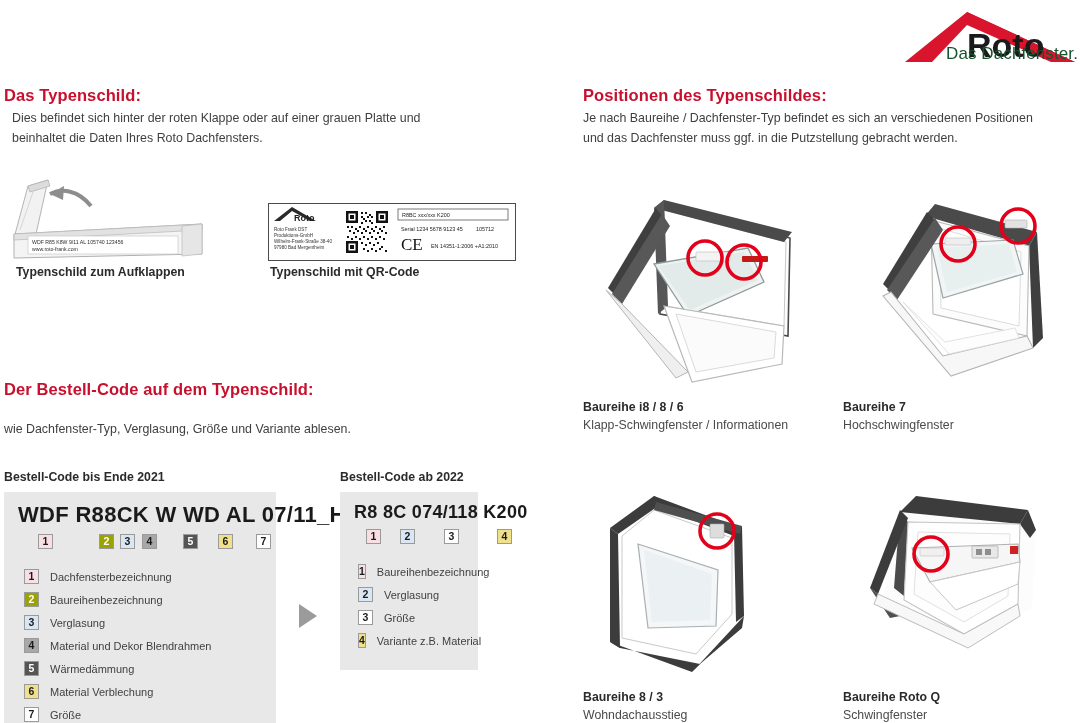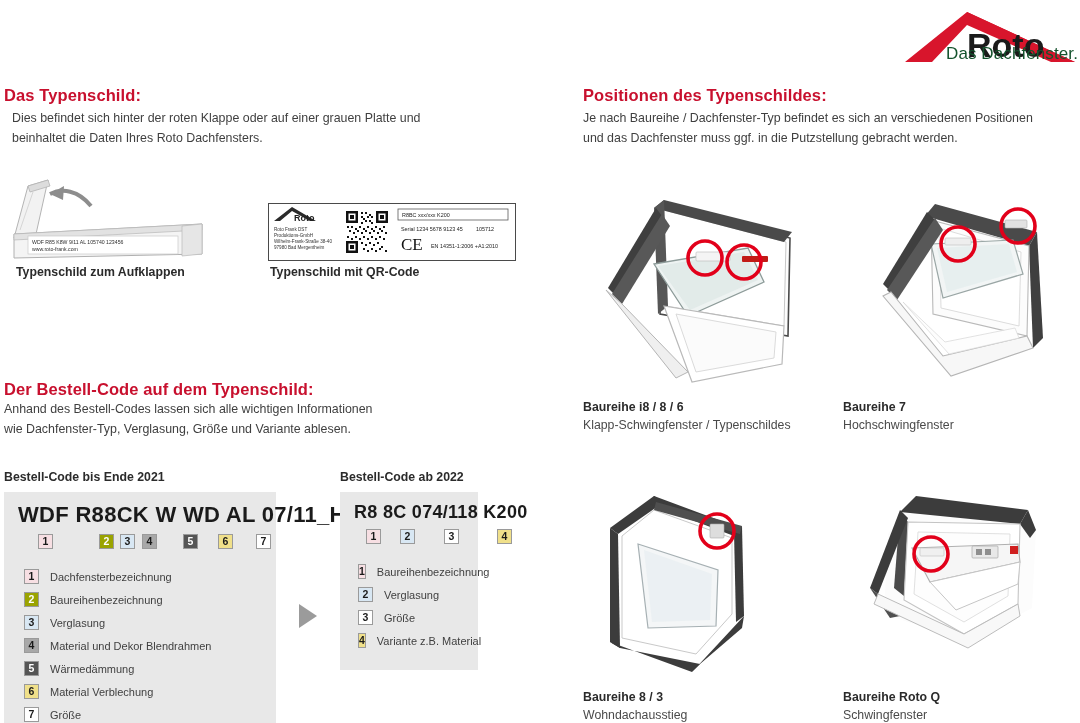--- a/index.html
+++ b/index.html
@@ -190,21 +190,21 @@
       <text x="133" y="47" font-family="Liberation Serif, serif" font-size="17" fill="#111">CE</text>
       <text x="163" y="45" font-family="Liberation Sans, sans-serif" font-size="5.4" fill="#222">EN 14351-1:2006 +A1:2010</text>
     </svg>
   </div>
 
   <div class="cap-bold" style="left:4px;top:265px;margin-left:12px;">Typenschild zum Aufklappen</div>
   <div class="cap-bold" style="left:270px;top:265px;">Typenschild mit QR-Code</div>
 
   <div class="h-red" style="left:4px;top:380px;text-align:center;">Der Bestell-Code auf dem Typenschild:</div>
   <div class="body-txt" style="left:4px;top:399px;width:450px;">
-    <span>Anhand des Bestell-Codes lassen sich alle wichtigen Informationen</span><br>
+    <br>
     <span>wie Dachfenster-Typ, Verglasung, Größe und Variante ablesen.</span>
   </div>
 
   <div class="cap-bold" style="left:4px;top:470px;">Bestell-Code bis Ende 2021</div>
   <div class="cap-bold" style="left:340px;top:470px;">Bestell-Code ab 2022</div>
 
   <div class="code-panel" id="panel-old" style="left:4px;top:492px;width:272px;height:231px;padding:10px 12px;">
     <div class="code-line" style="margin-left:2px;">WDF R88CK W WD AL 07/11_HAN</div>
     <div class="badge-row" id="markers-old" style="margin-top:6px;">
         <span class="badge" style="background: rgb(247, 223, 227); color: rgb(26, 26, 26); left: 22px;">1</span>
@@ -304,21 +304,21 @@
       <polygon points="14,104 30,118 96,186 84,192" fill="#efefef" stroke="#b5b5b5" stroke-width="1"></polygon>
 
       <rect x="104" y="66" width="34" height="9" rx="1" fill="#f4f4f4" stroke="#c0c0c0" stroke-width="0.7"></rect>
       <rect x="150" y="70" width="26" height="6" rx="1" fill="#c21b17"></rect>
 
       <circle cx="113" cy="72" r="17" fill="none" stroke="#e2001a" stroke-width="3.6"></circle>
       <circle cx="152" cy="76" r="17" fill="none" stroke="#e2001a" stroke-width="3.6"></circle>
     </svg>
   </div>
   <div class="cap-bold" style="left:583px;top:400px;">Baureihe i8 / 8 / 6</div>
-  <div class="cap-reg" style="left:583px;top:418px;">Klapp-Schwingfenster / Typenschildes</div>
+  <div class="cap-reg" style="left:583px;top:418px;">Klapp-Schwingfenster / Informationen</div>
 
   <div class="win" style="left:847px;top:186px;width:220px;height:200px;">
     <svg width="220" height="200" viewBox="0 0 220 200">
       <polygon points="78,30 88,18 190,46 182,60" fill="#4a4a4a"></polygon>
       <polygon points="182,60 190,46 196,152 186,162" fill="#3f3f3f"></polygon>
       <polygon points="84,34 182,60 180,150 86,128" fill="#fcfcfc" stroke="#b9b9b9" stroke-width="1.1"></polygon>
       <polygon points="92,42 174,66 172,140 94,122" fill="#ffffff" stroke="#d8d8d8" stroke-width="0.9"></polygon>
 
       <polygon points="84,58 166,54 176,88 96,112" fill="#f2f5f5" stroke="#9aa6a5" stroke-width="1.2"></polygon>
       <polygon points="90,62 162,58 170,86 100,106" fill="#e6eeee" opacity="0.9"></polygon>

